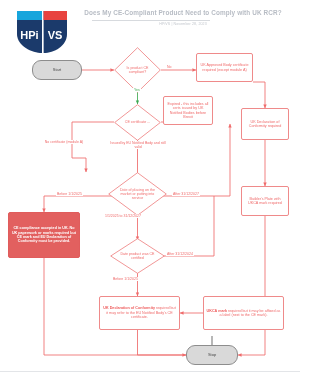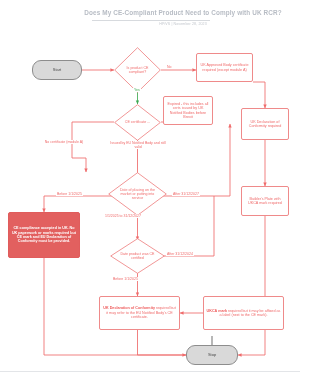--- a/index.html
+++ b/index.html
@@ -57,20 +57,30 @@
           padding:0 1px;white-space:nowrap;}
   .elabel.green{color:#3faa52;}
 
   .footline{position:absolute;left:0;top:371px;width:300px;height:1px;background:#e3e5e8;}
 </style>
 </head>
 <body>
 
 <div id="stage">
 
+  <div class="logo">
+    <svg viewBox="0 0 56 48" width="56" height="48">
+      <path d="M3 3 H28 V45 C18 45 3 38 3 26 Z" fill="#1b3a6b"></path>
+      <path d="M3 3 H28 V12 H3 Z" fill="#18a5dc"></path>
+      <path d="M29.6 3 H53 V26 C53 38 40 45 29.6 45 Z" fill="#1b3a6b"></path>
+      <path d="M29.6 3 H53 V12 H29.6 Z" fill="#e8433f"></path>
+      <text x="15.5" y="31" font-family="Liberation Sans, sans-serif" font-size="11" font-weight="bold" fill="#ffffff" text-anchor="middle">HPi</text>
+      <text x="41" y="31" font-family="Liberation Sans, sans-serif" font-size="11" font-weight="bold" fill="#ffffff" text-anchor="middle">VS</text>
+    </svg>
+  </div>
 
   <div class="title">Does My CE-Compliant Product Need to Comply with UK RCR?</div>
   <div class="title-rule"></div>
   <div class="subtitle">HPiVS  |  November 28, 2023</div>
 
   <svg id="edges" viewBox="0 0 300 382">
     <defs>
       <marker id="ah" markerWidth="5" markerHeight="5" refX="4.2" refY="2" orient="auto">
         <path d="M0,0 L4.4,2 L0,4 z" fill="#ef6a6a"></path>
       </marker>

